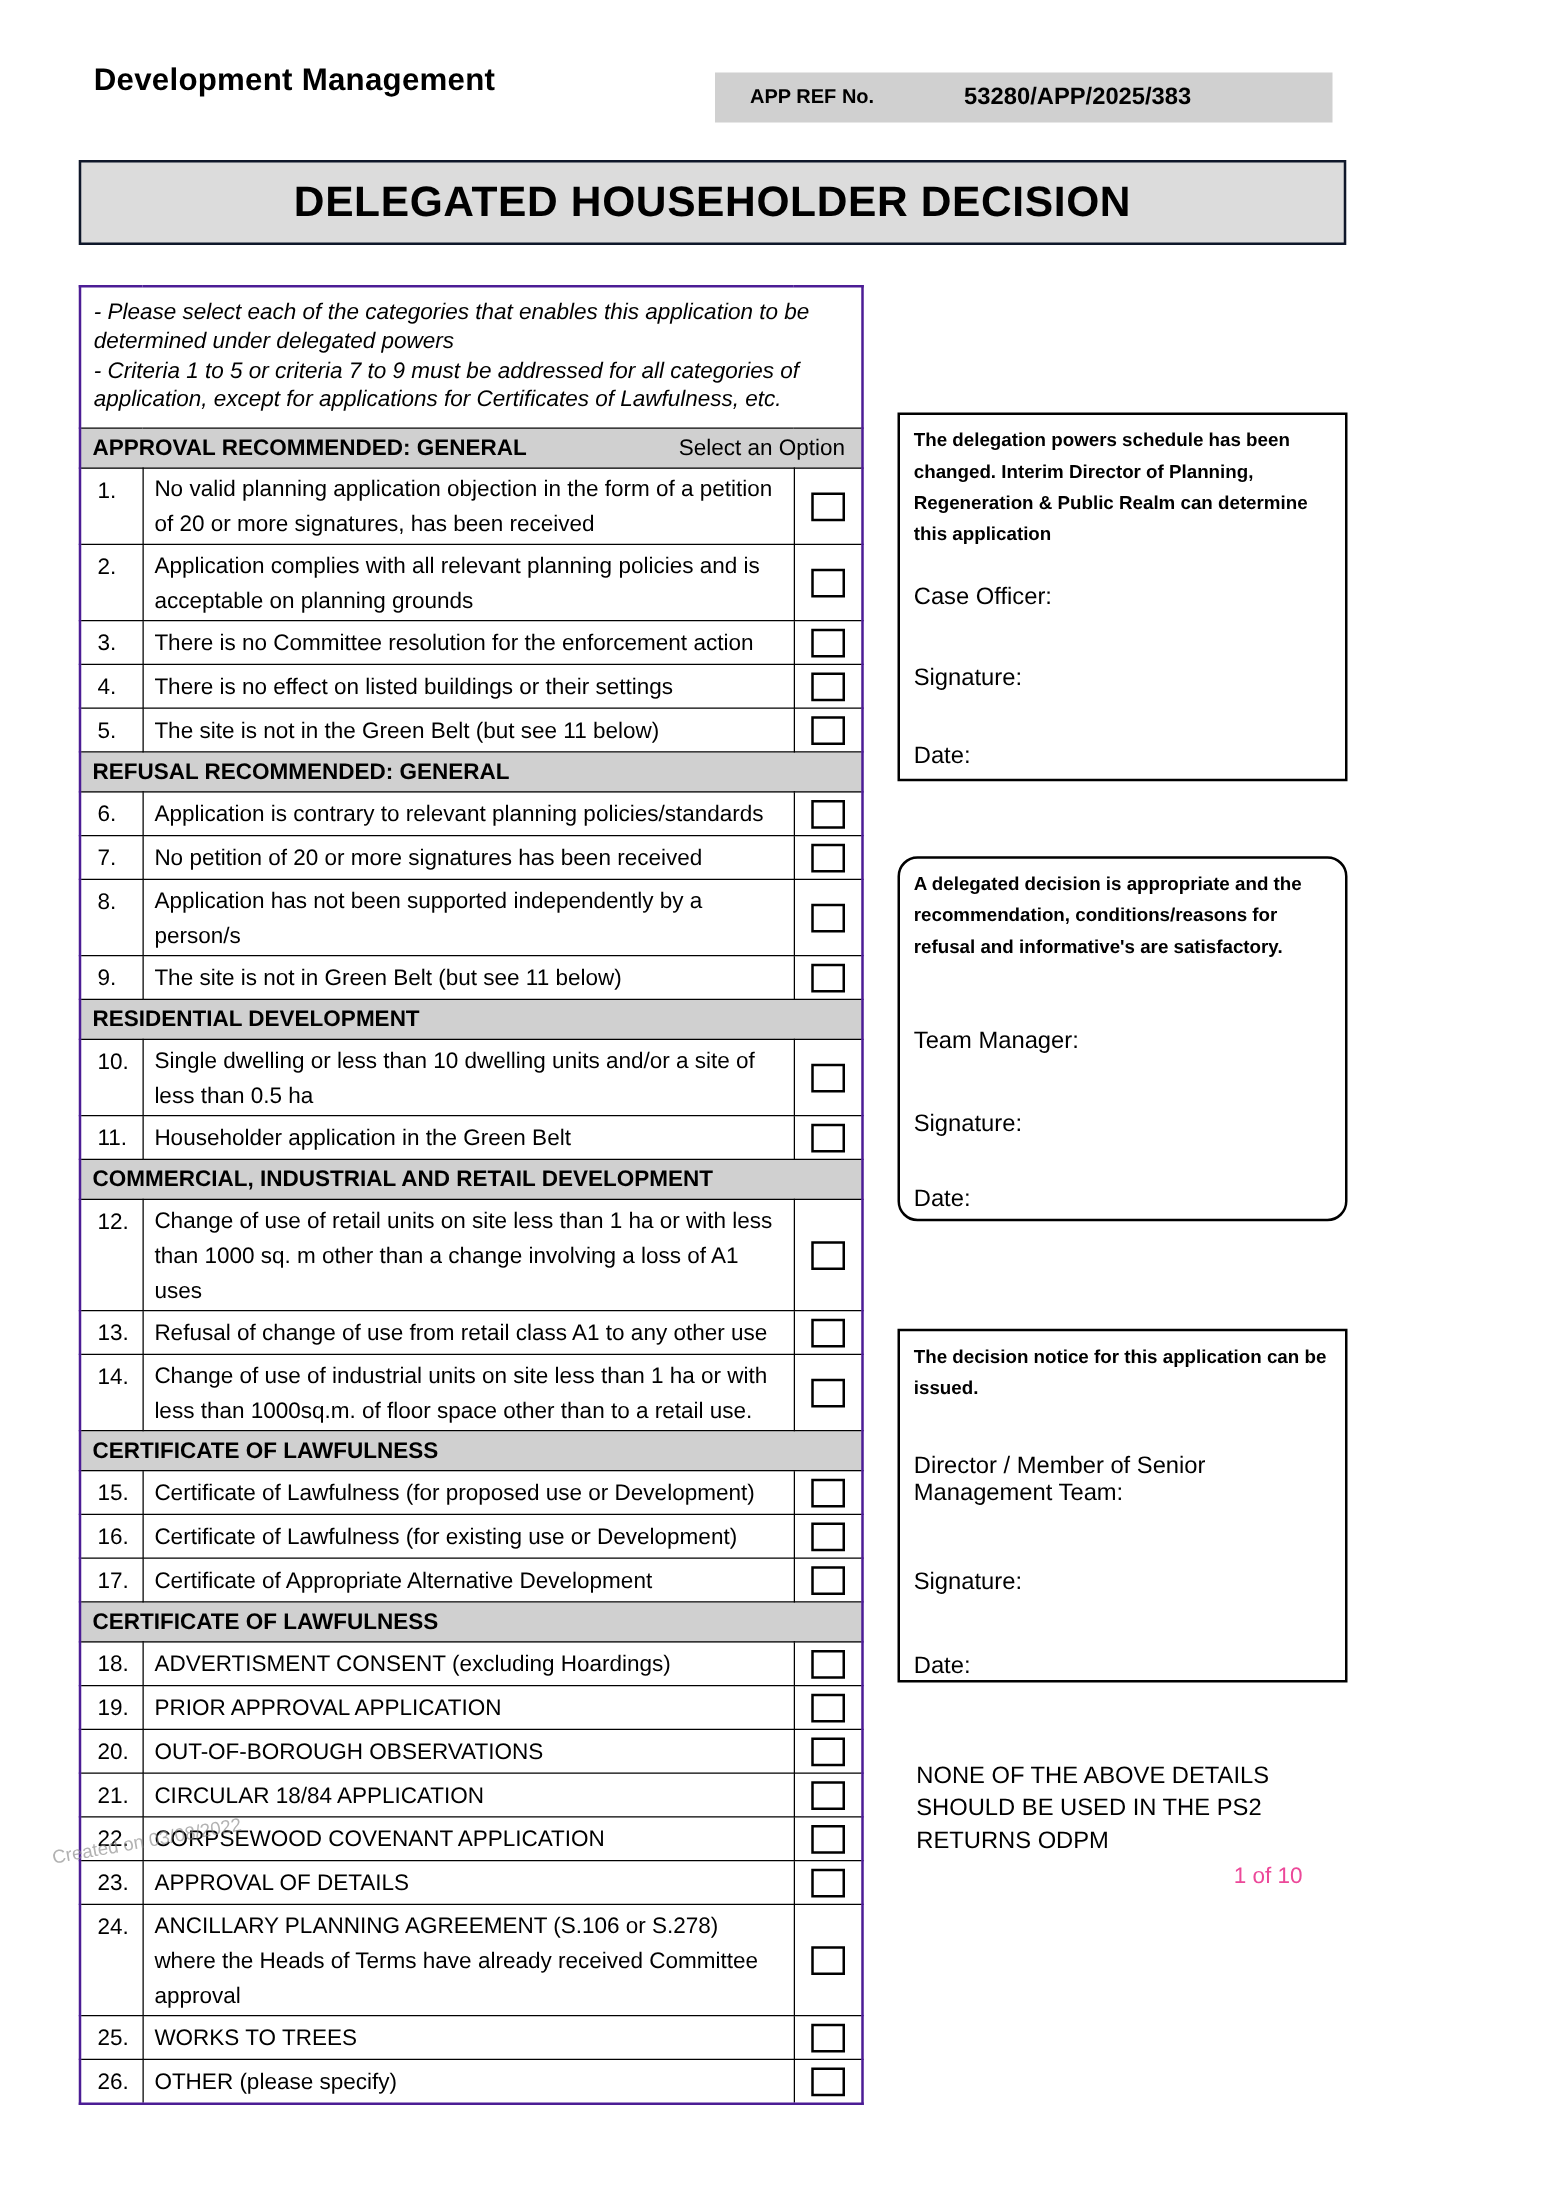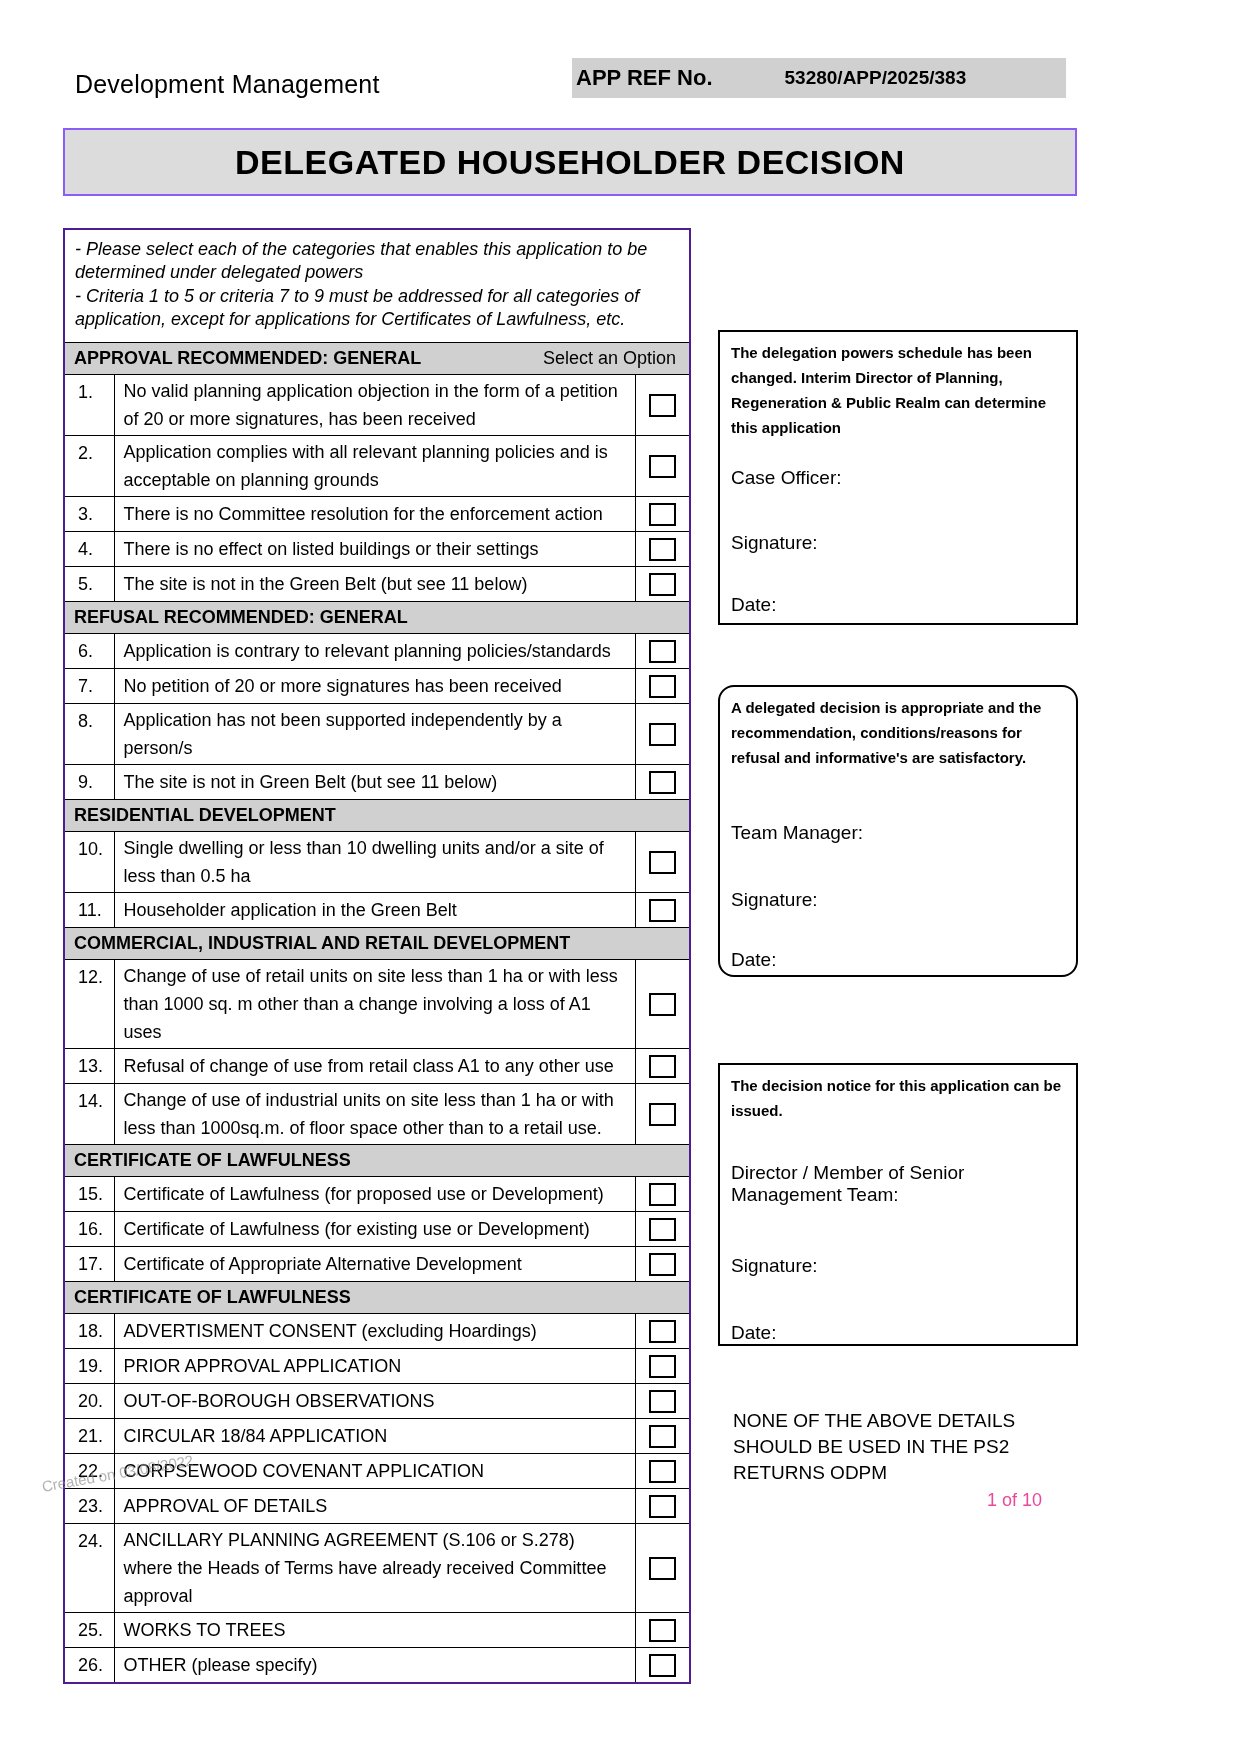--- a/index.html
+++ b/index.html
@@ -6,34 +6,34 @@
   html,body { background:#ffffff; }
   body {
     width:1240px; height:1755px; position:relative;
     font-family:"Liberation Sans", sans-serif; color:#000;
     overflow:hidden;
   }
   .page { position:absolute; inset:0; }
 
   
   .doc-title {
-    position:absolute; left:75px; top:70px;
-    font-size:25px; font-weight:normal; letter-spacing:0.2px;
+    position:absolute; left:75px; top:50px;
+    font-size:25px; font-weight:bold; letter-spacing:0.2px;
   }
   .appref-box {
     position:absolute; left:572px; top:58px; width:494px; height:40px;
     background:#d0d0d0; display:flex; align-items:center;
   }
-  .appref-label { font-size:22px; font-weight:bold; padding-left:4px; }
+  .appref-label { font-size:16px; font-weight:bold; padding-left:28px; }
   .appref-value { font-size:19px; font-weight:bold; margin-left:72px; }
 
   
   .banner {
     position:absolute; left:63px; top:128px; width:1014px; height:68px;
-    background:#dcdcdc; border:2px solid #8b5cf6;
+    background:#dcdcdc; border:2px solid #0f172a;
     display:flex; align-items:center; justify-content:center;
   }
   .banner span { font-size:34px; font-weight:600; letter-spacing:0.5px; }
 
   
   .left-col { position:absolute; left:63px; top:228px; width:628px; }
   table.criteria {
     width:628px; border-collapse:collapse; table-layout:fixed;
     border:2px solid #4c1d95;
   }

